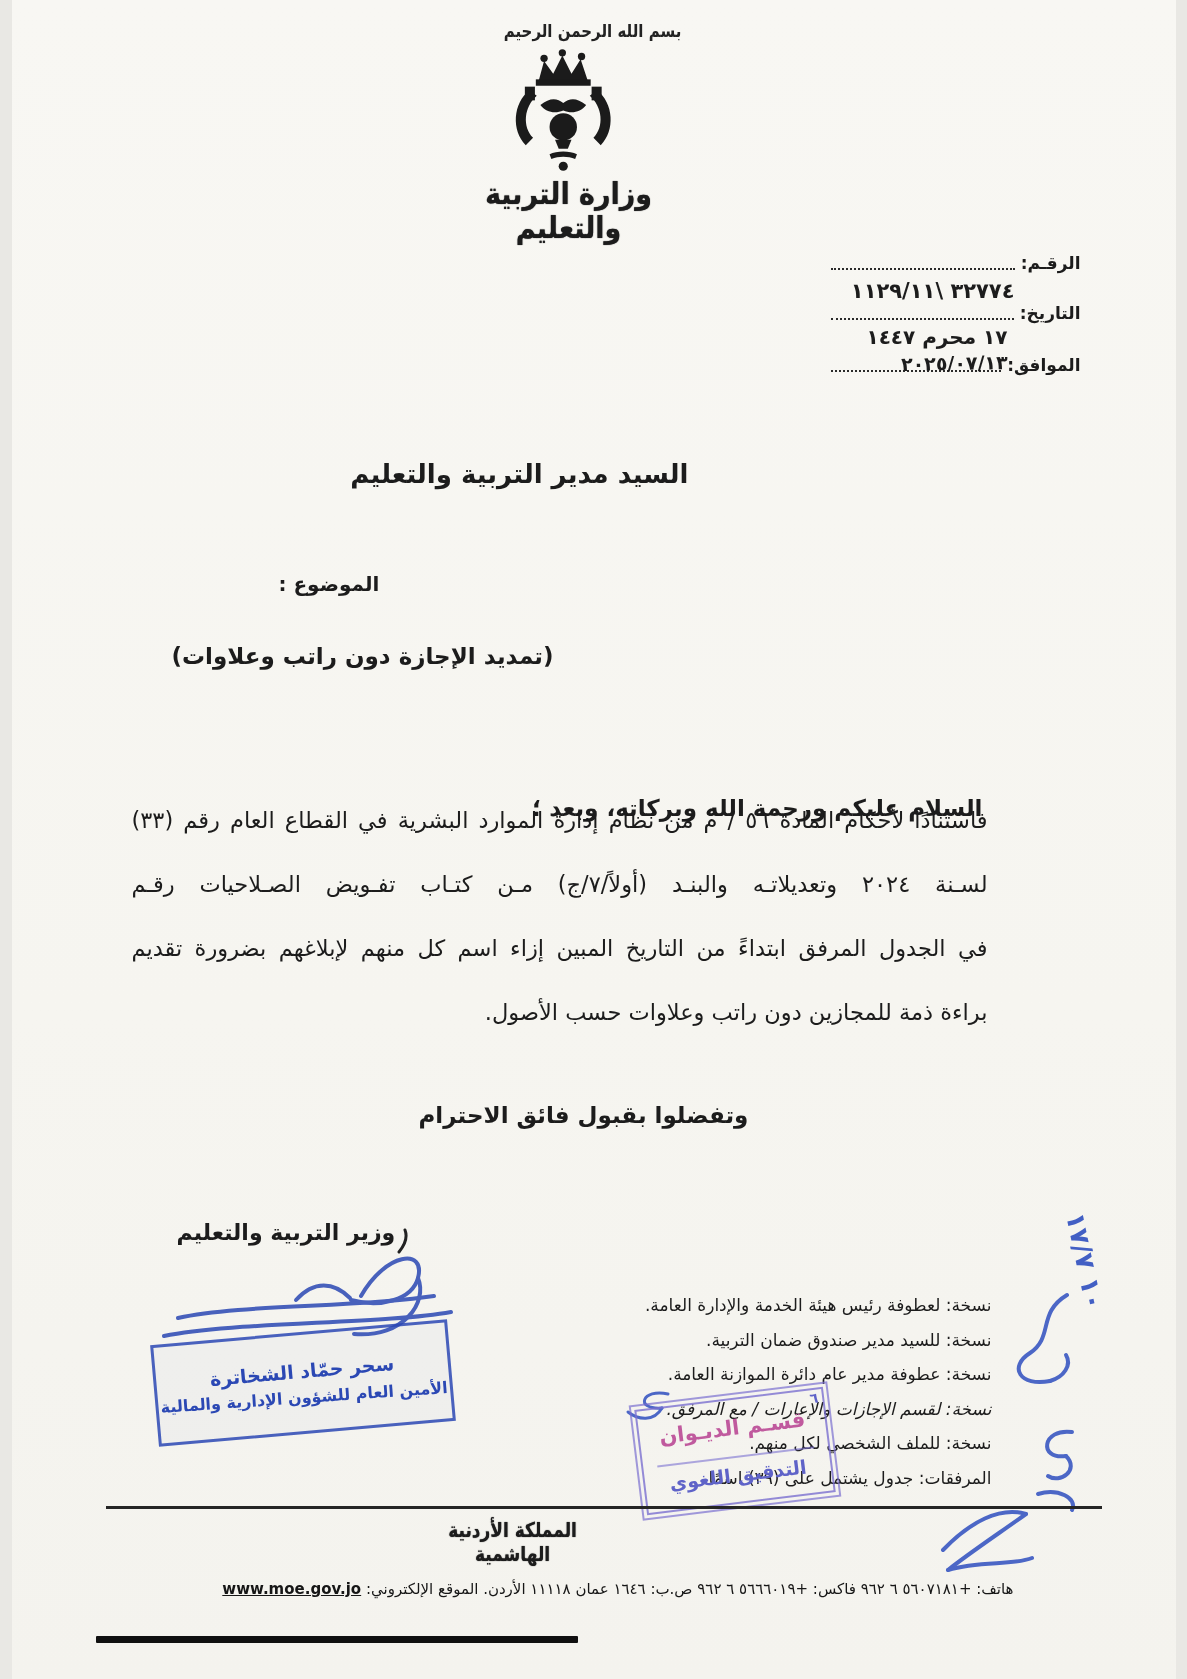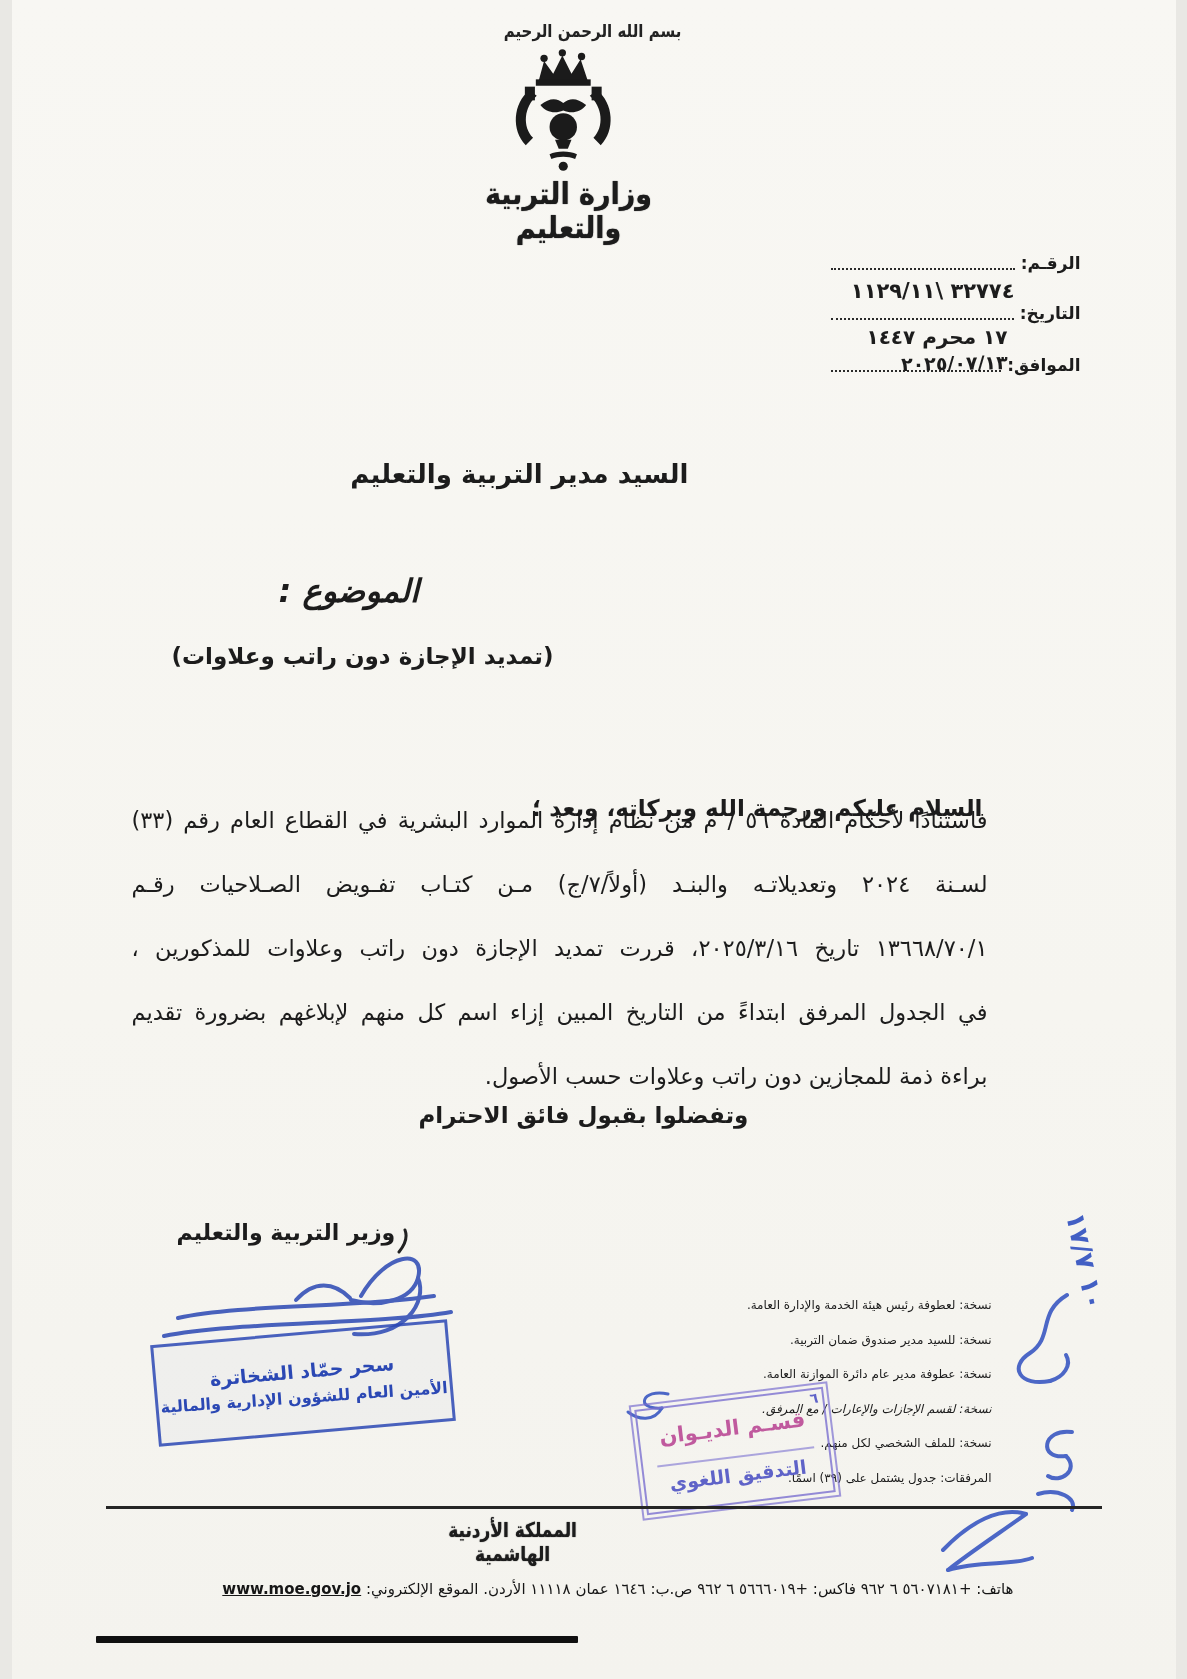--- a/index.html
+++ b/index.html
@@ -33,21 +33,21 @@
   .ref-row { position: absolute; right: 0; width: 100%; display: flex; align-items: flex-end; }
   .ref-row .lbl { font-weight: bold; white-space: nowrap; padding-right: 2px; }
   .leader { flex: 1; border-bottom: 2px dotted #2a2a2a; height: 16px; margin: 0 6px 3px 0; }
   .ref-val { position: absolute; font-weight: bold; white-space: nowrap; }
   .ref-num { top: 26px; right: 68px; font-size: 21px; letter-spacing: 2px; }
   .ref-hijri { top: 72px; right: 75px; font-size: 20px; letter-spacing: 1px; }
   .ref-greg { top: 99px; right: 75px; font-size: 19px; letter-spacing: 2px; transform: rotate(-1deg); }
 
   
   .addressee { top: 459px; right: 487px; font-size: 26px; font-weight: bold; white-space: nowrap; }
-  .subject-label { top: 572px; left: 267px; font-size: 32px; font-weight: bold; font-style: italic; }
+  .subject-label { top: 572px; left: 267px; font-size: 20px; font-weight: bold; }
   .subject-line { top: 643px; left: 160px; font-size: 23px; font-weight: bold; white-space: nowrap; }
   .greeting { top: 747px; right: 193px; font-size: 23px; font-weight: bold; white-space: nowrap; margin-top: 48px; }
   .body-block { top: 788px; right: 188px; width: 856px; font-size: 22.5px; line-height: 64px; }
   .body-line { text-align: justify; text-align-last: justify; white-space: normal; }
   .body-line:last-child { text-align-last: right; }
   .closing { top: 1102px; left: 407px; font-size: 23px; font-weight: bold; white-space: nowrap; }
   .signatory-title { top: 1220px; left: 165px; font-size: 22px; font-weight: bold; white-space: nowrap; }
 
   
   .sig-svg { top: 1238px; left: 134px; }
@@ -55,21 +55,21 @@
     top: 1332px; left: 142px; width: 298px; height: 102px;
     transform: rotate(-5deg);
     border: 3px solid rgba(43, 72, 180, .85);
     color: #2b48b4;
     display: flex; flex-direction: column; justify-content: center; align-items: center;
     gap: 6px; text-align: center; background: rgba(70, 100, 200, .03);
   }
   .sg-stamp .name { font-size: 19px; font-weight: bold; letter-spacing: 1px; }
   .sg-stamp .role { font-size: 16px; font-weight: bold; transform: rotate(1deg); }
 
-  .copies { top: 1288px; right: 184px; font-size: 12px; line-height: 34.5px; text-align: right; }
+  .copies { top: 1288px; right: 184px; font-size: 17px; line-height: 34.5px; text-align: right; }
   .copies .copy-item:nth-child(4) { font-style: italic; }
 
   .diwan-stamp {
     top: 1398px; left: 628px; width: 190px; height: 106px;
     transform: rotate(-7deg);
     border: 2px solid rgba(122, 111, 208, .8);
     outline: 2px solid rgba(122, 111, 208, .7); outline-offset: 3px;
     display: flex; flex-direction: column; justify-content: space-evenly; align-items: center;
     text-align: center;
   }
@@ -138,21 +138,20 @@
   </div>
 
   <div class="abs addressee">السيد مدير التربية والتعليم</div>
   <div class="abs subject-label">الموضوع :</div>
   <div class="abs subject-line">(تمديد الإجازة دون راتب وعلاوات)</div>
   <div class="abs greeting">السلام عليكم ورحمة الله وبركاته، وبعد ؛</div>
 
   <div class="abs body-block">
     <div class="body-line">فاستنادًا لأحكام المادة ٥٦ / م من نظام إدارة الموارد البشرية في القطاع العام رقم (٣٣)</div>
     <div class="body-line">لسـنة ٢٠٢٤ وتعديلاتـه والبنـد (أولاً/٧/ج) مـن كتـاب تفـويض الصـلاحيات رقـم</div>
-    <div class="body-line">١٣٦٦٨/٧٠/١ تاريخ ٢٠٢٥/٣/١٦، قررت تمديد الإجازة دون راتب وعلاوات للمذكورين ،</div>
     <div class="body-line">في الجدول المرفق ابتداءً من التاريخ المبين إزاء اسم كل منهم لإبلاغهم بضرورة تقديم</div>
     <div class="body-line">براءة ذمة للمجازين دون راتب وعلاوات حسب الأصول.</div>
   </div>
 
   <div class="abs closing">وتفضلوا بقبول فائق الاحترام</div>
   <div class="abs signatory-title">وزير التربية والتعليم</div>
 
   <svg class="abs" style="top:1228px; left:384px" width="14" height="26">
     <path d="M9,2 C12,10 8,18 3,24" stroke="#222" stroke-width="3" fill="none" stroke-linecap="round"></path>
   </svg>

